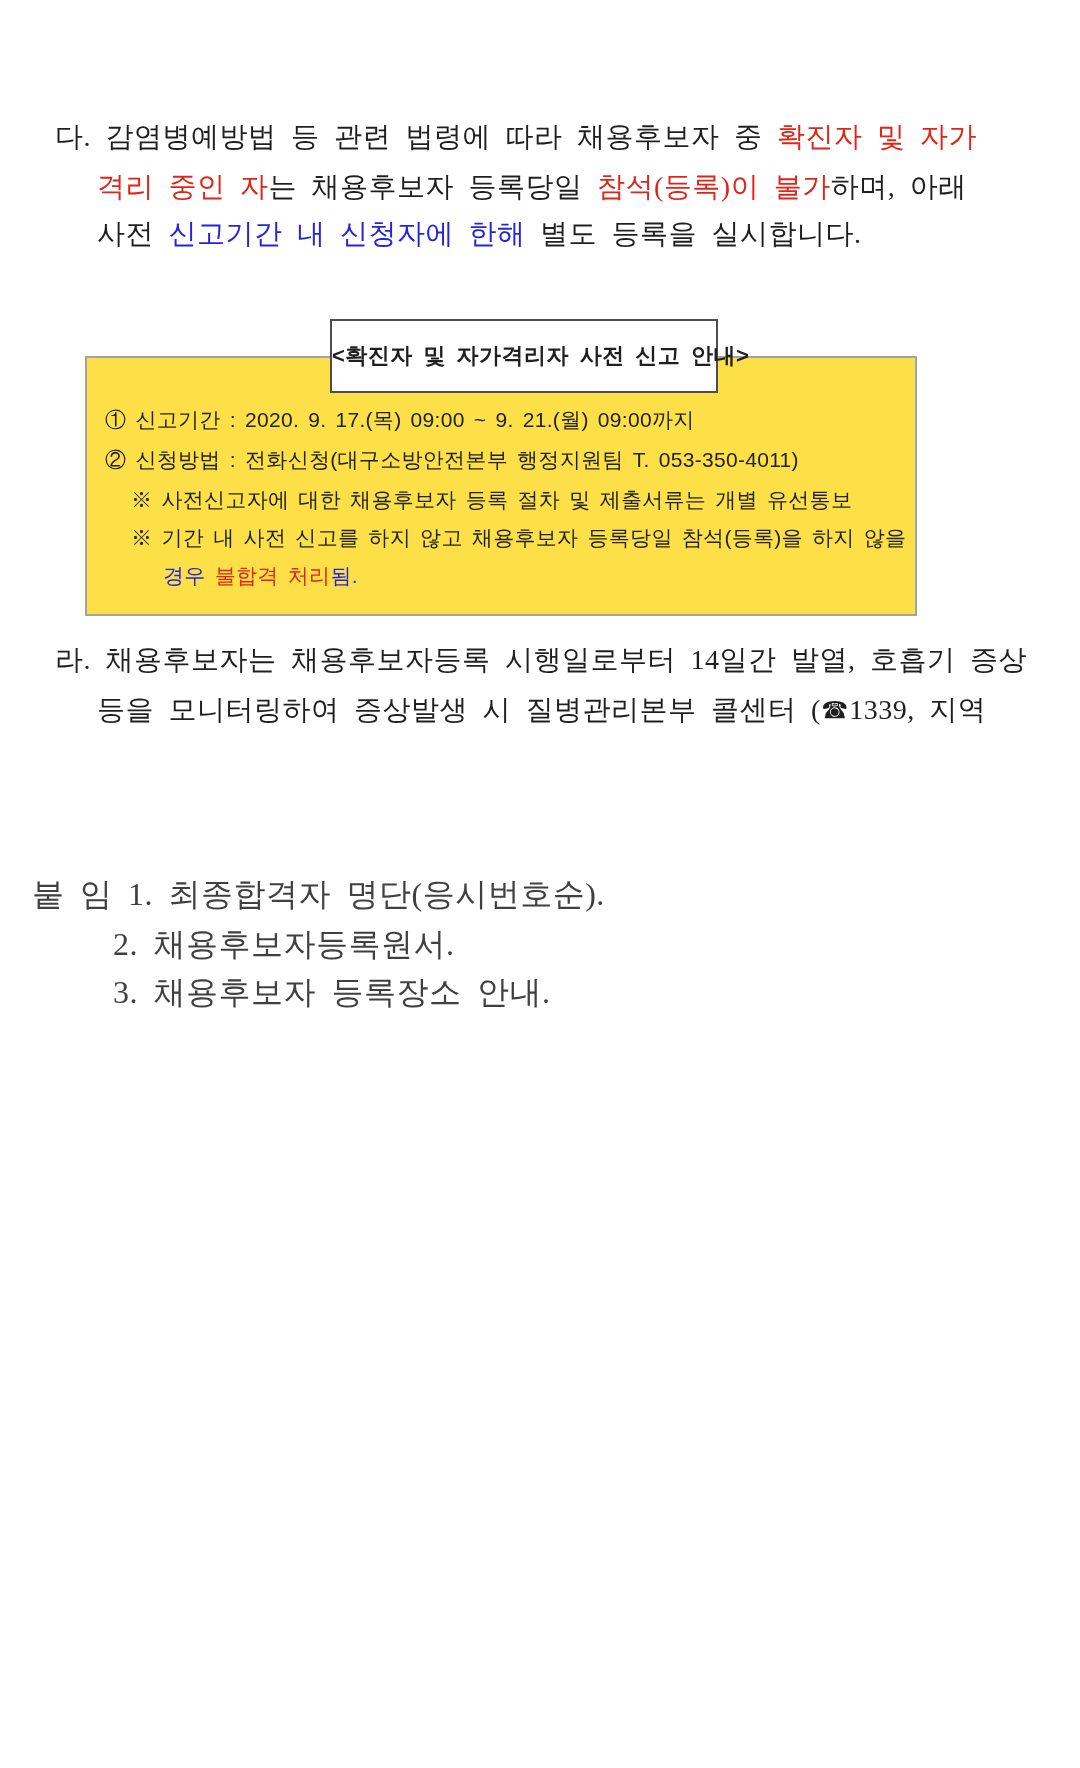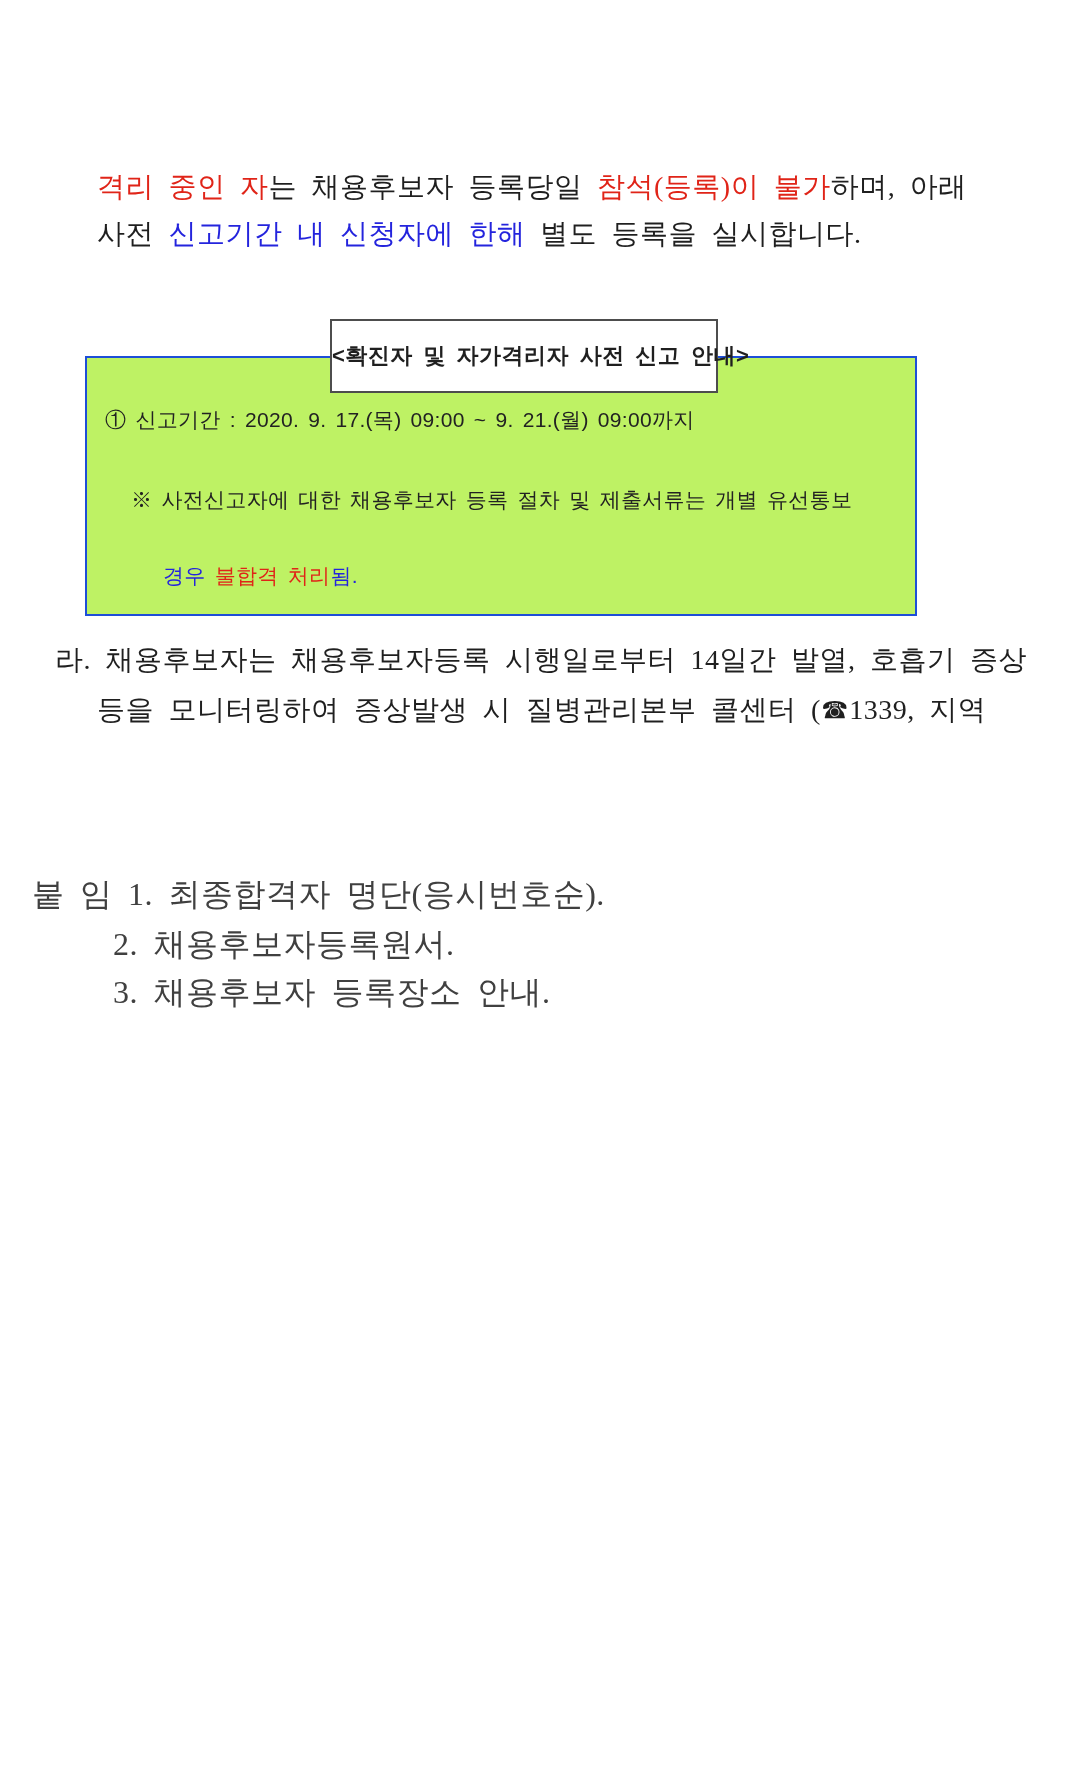--- a/index.html
+++ b/index.html
@@ -29,22 +29,22 @@
   .red  { color: #e02418; }
   .blue { color: #2424dd; }
 
   
   .notice-box {
     position: absolute;
     left: 85px;
     top: 356px;
     width: 828px;
     height: 256px;
-    border: 2px solid #1d4ed8;
-    background: #bef264;
+    border: 2px solid #a3a3a3;
+    background: #fde047;
   }
   .notice-title-box {
     position: absolute;
     left: 330px;
     top: 319px;
     width: 384px;
     height: 70px;
     border: 2px solid #4d4d4d;
     background: #ffffff;
     z-index: 2;
@@ -78,34 +78,39 @@
     white-space: nowrap;
     color: #404040;
     margin-top: 40px;
   }
 </style>
 </head>
 <body>
 
 <div class="page">
 
+  <div class="body-line" style="left:55px; top:120px;">
+    <span>다. 감염병예방법 등 관련 법령에 따라 채용후보자 중 </span><span class="red">확진자 및 자가</span>
+  </div>
   <div class="body-line" style="left:97px; top:170px;">
     <span class="red">격리 중인 자</span><span>는 채용후보자 등록당일 </span><span class="red">참석(등록)이 불가</span><span>하며, 아래</span>
   </div>
   <div class="body-line" style="left:97px; top:217px;">
     <span>사전 </span><span class="blue">신고기간 내 신청자에 한해</span><span> 별도 등록을 실시합니다.</span>
   </div>
 
   <div class="notice-title-box">
     <span class="notice-title-text">&lt;확진자 및 자가격리자 사전 신고 안내&gt;</span>
   </div>
 
   <div class="notice-box">
     <div class="box-line" style="left:18px; top:48px;">① 신고기간 : 2020. 9. 17.(목) 09:00 ~ 9. 21.(월) 09:00까지</div>
+    <div class="box-line" style="left:18px; top:88px;">② 신청방법 : 전화신청(대구소방안전본부 행정지원팀 T. 053-350-4011)</div>
     <div class="box-line" style="left:44px; top:128px;text-align:center;">※ 사전신고자에 대한 채용후보자 등록 절차 및 제출서류는 개별 유선통보</div>
+    <div class="box-line blue" style="left:44px; top:166px;">※ 기간 내 사전 신고를 하지 않고 채용후보자 등록당일 참석(등록)을 하지 않을</div>
     <div class="box-line" style="left:76px; top:204px;text-align:center;">
       <span class="blue">경우 </span><span class="red">불합격 처리</span><span class="blue">됨.</span>
     </div>
   </div>
 
   <div class="body-line" style="left:55px; top:643px;">라. 채용후보자는 채용후보자등록 시행일로부터 14일간 발열, 호흡기 증상</div>
   <div class="body-line" style="left:97px; top:693px;">등을 모니터링하여 증상발생 시 질병관리본부 콜센터 (☎1339, 지역</div>
 
   <div class="attach-line" style="left:32px; top:833px;">
     <span>붙 임</span>

